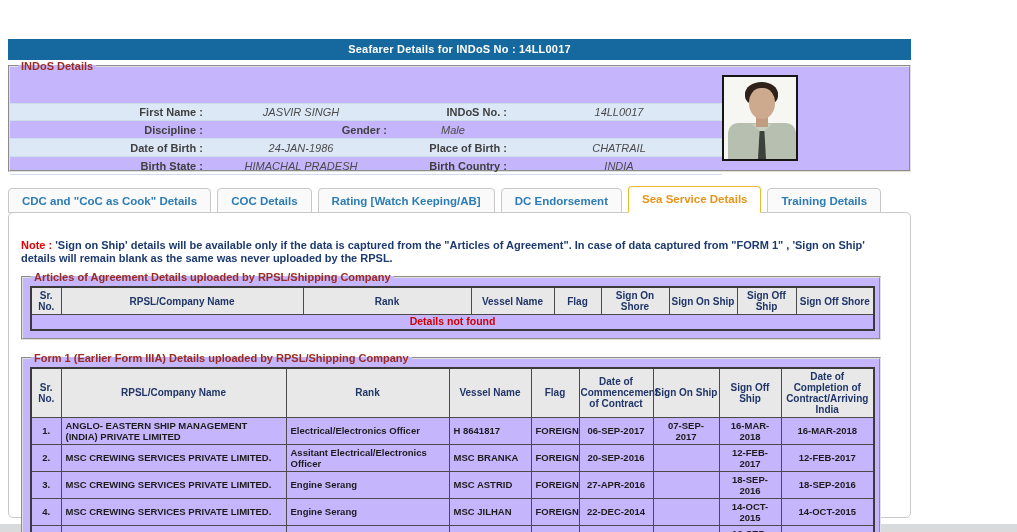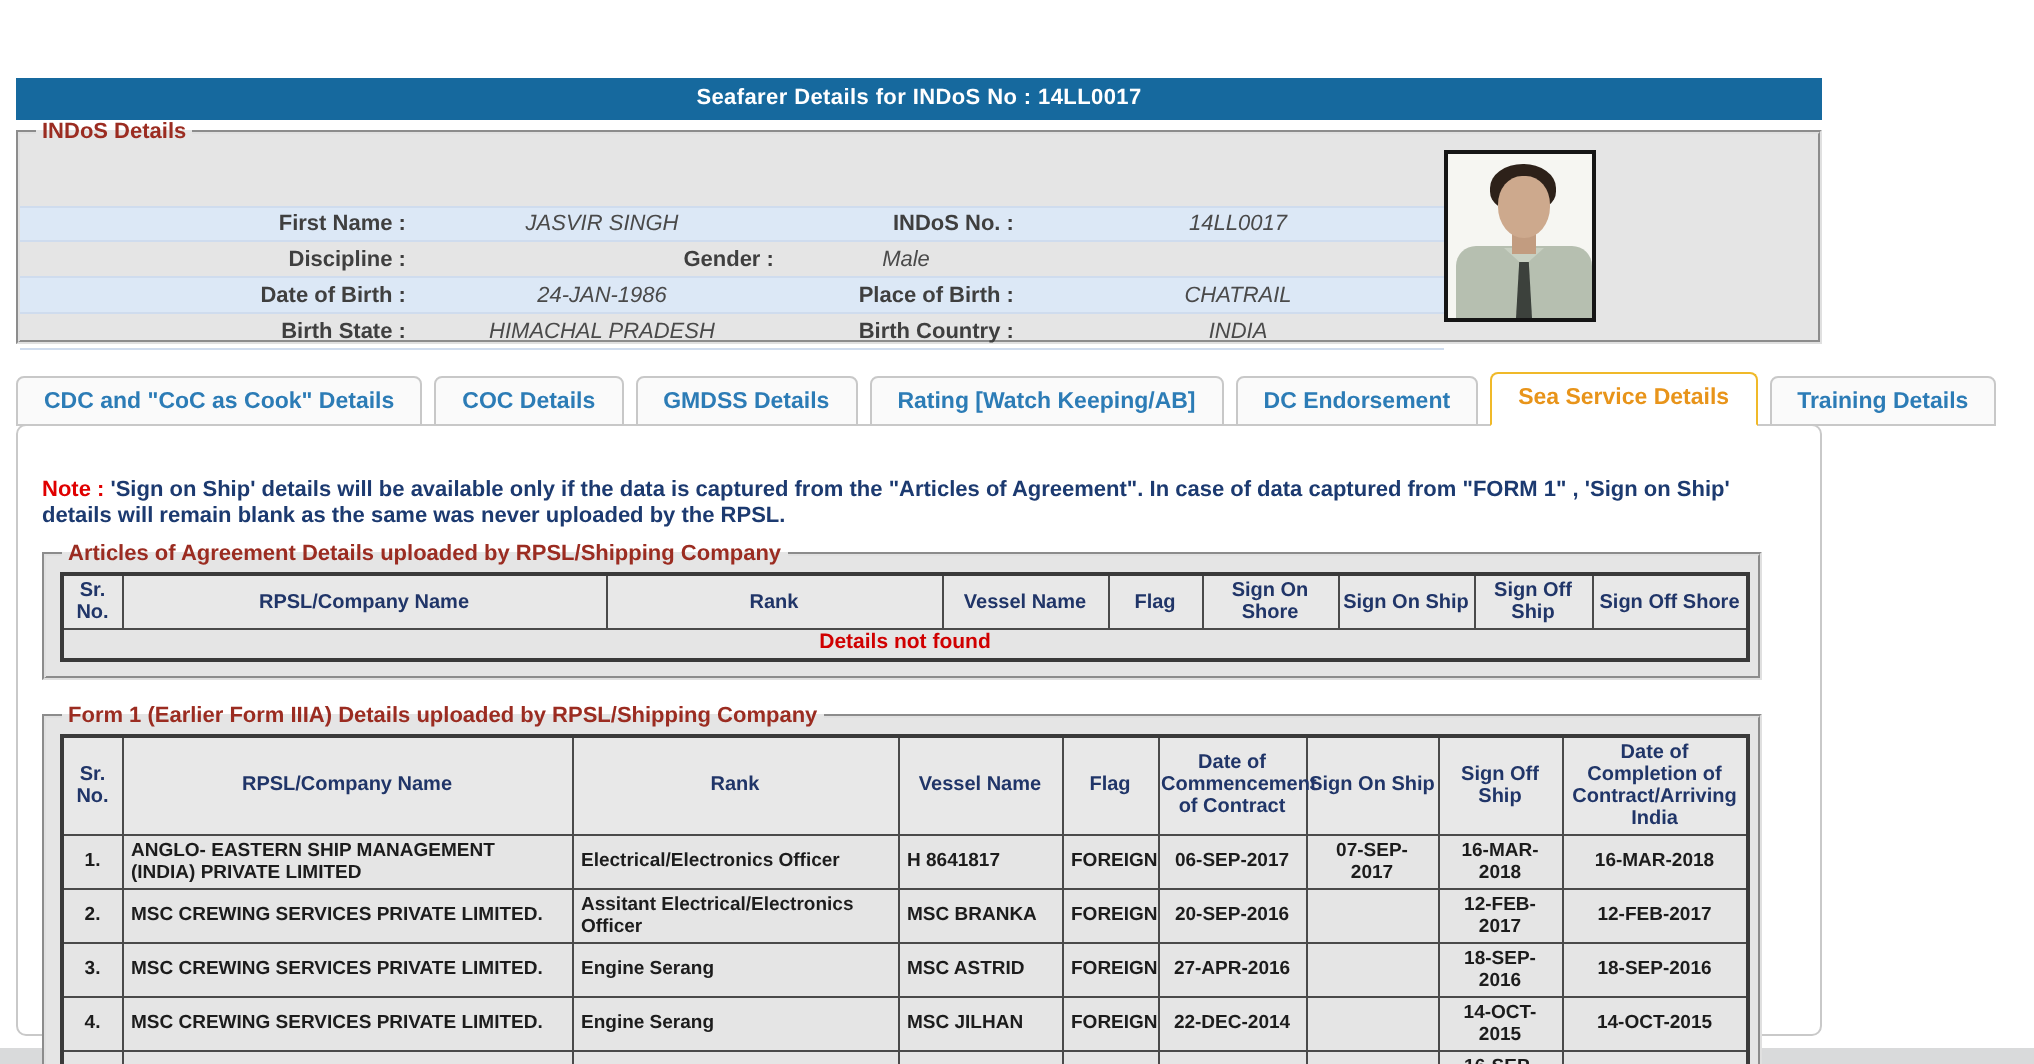--- a/index.html
+++ b/index.html
@@ -6,21 +6,21 @@
   html,body { background:#fff; }
   body { font-family: "Liberation Sans", "DejaVu Sans", sans-serif; }
   .page { position: relative; width: 1017px; height: 532px; background:#fff; overflow:hidden; }
 
   
   .title-bar { position:absolute; left:8px; top:39px; width:903px; height:21px;
     background:#16699E; color:#fff; font-size:11px; font-weight:bold;
     text-align:center; line-height:21px; letter-spacing:.2px; }
 
   
-  fieldset { border:2px groove #e0e0e0; background:#e5e5e5; }
+  fieldset { border:2px groove #e0e0e0; background:#c4b5fd; }
   legend { color:#9B2C21; font-size:11px; font-weight:bold; padding:0 3px; margin-left:8px; white-space:nowrap; }
 
   .indos-fieldset { position:absolute; left:8px; top:60px; width:903px; height:112px; }
   .indos-rows { margin-top:8px; width:712px; }
   .indos-row { display:grid; grid-template-columns:196px 184px 120px 1fr; height:18px;
     align-items:center; font-size:11px; border-bottom:1px solid #cfdcee; }
   .indos-row:nth-child(odd) { background:#dce8f6; }
   .indos-row:first-child { border-top:1px solid #cfdcee;margin-top:31px; }
   .f-label { text-align:right; font-weight:bold; color:#3f3f3f; white-space:nowrap; }
   .f-label::after { content:"\00a0:\00a0"; }
@@ -120,21 +120,20 @@
     <div class="collar"></div>
     <div class="tie"></div>
     <div class="neck"></div>
     <div class="hair"></div>
     <div class="face"></div>
   </div>
 
   <div class="tabs">
       <div class="tab">CDC and "CoC as Cook" Details</div>
       <div class="tab">COC Details</div>
-      <div class="tab">GMDSS Details</div>
       <div class="tab">Rating [Watch Keeping/AB]</div>
       <div class="tab">DC Endorsement</div>
       <div class="tab active">Sea Service Details</div>
       <div class="tab">Training Details</div>
     </div>
 
   <div class="panel">
 
     <div class="note">
       <span class="note-prefix">Note :</span>

